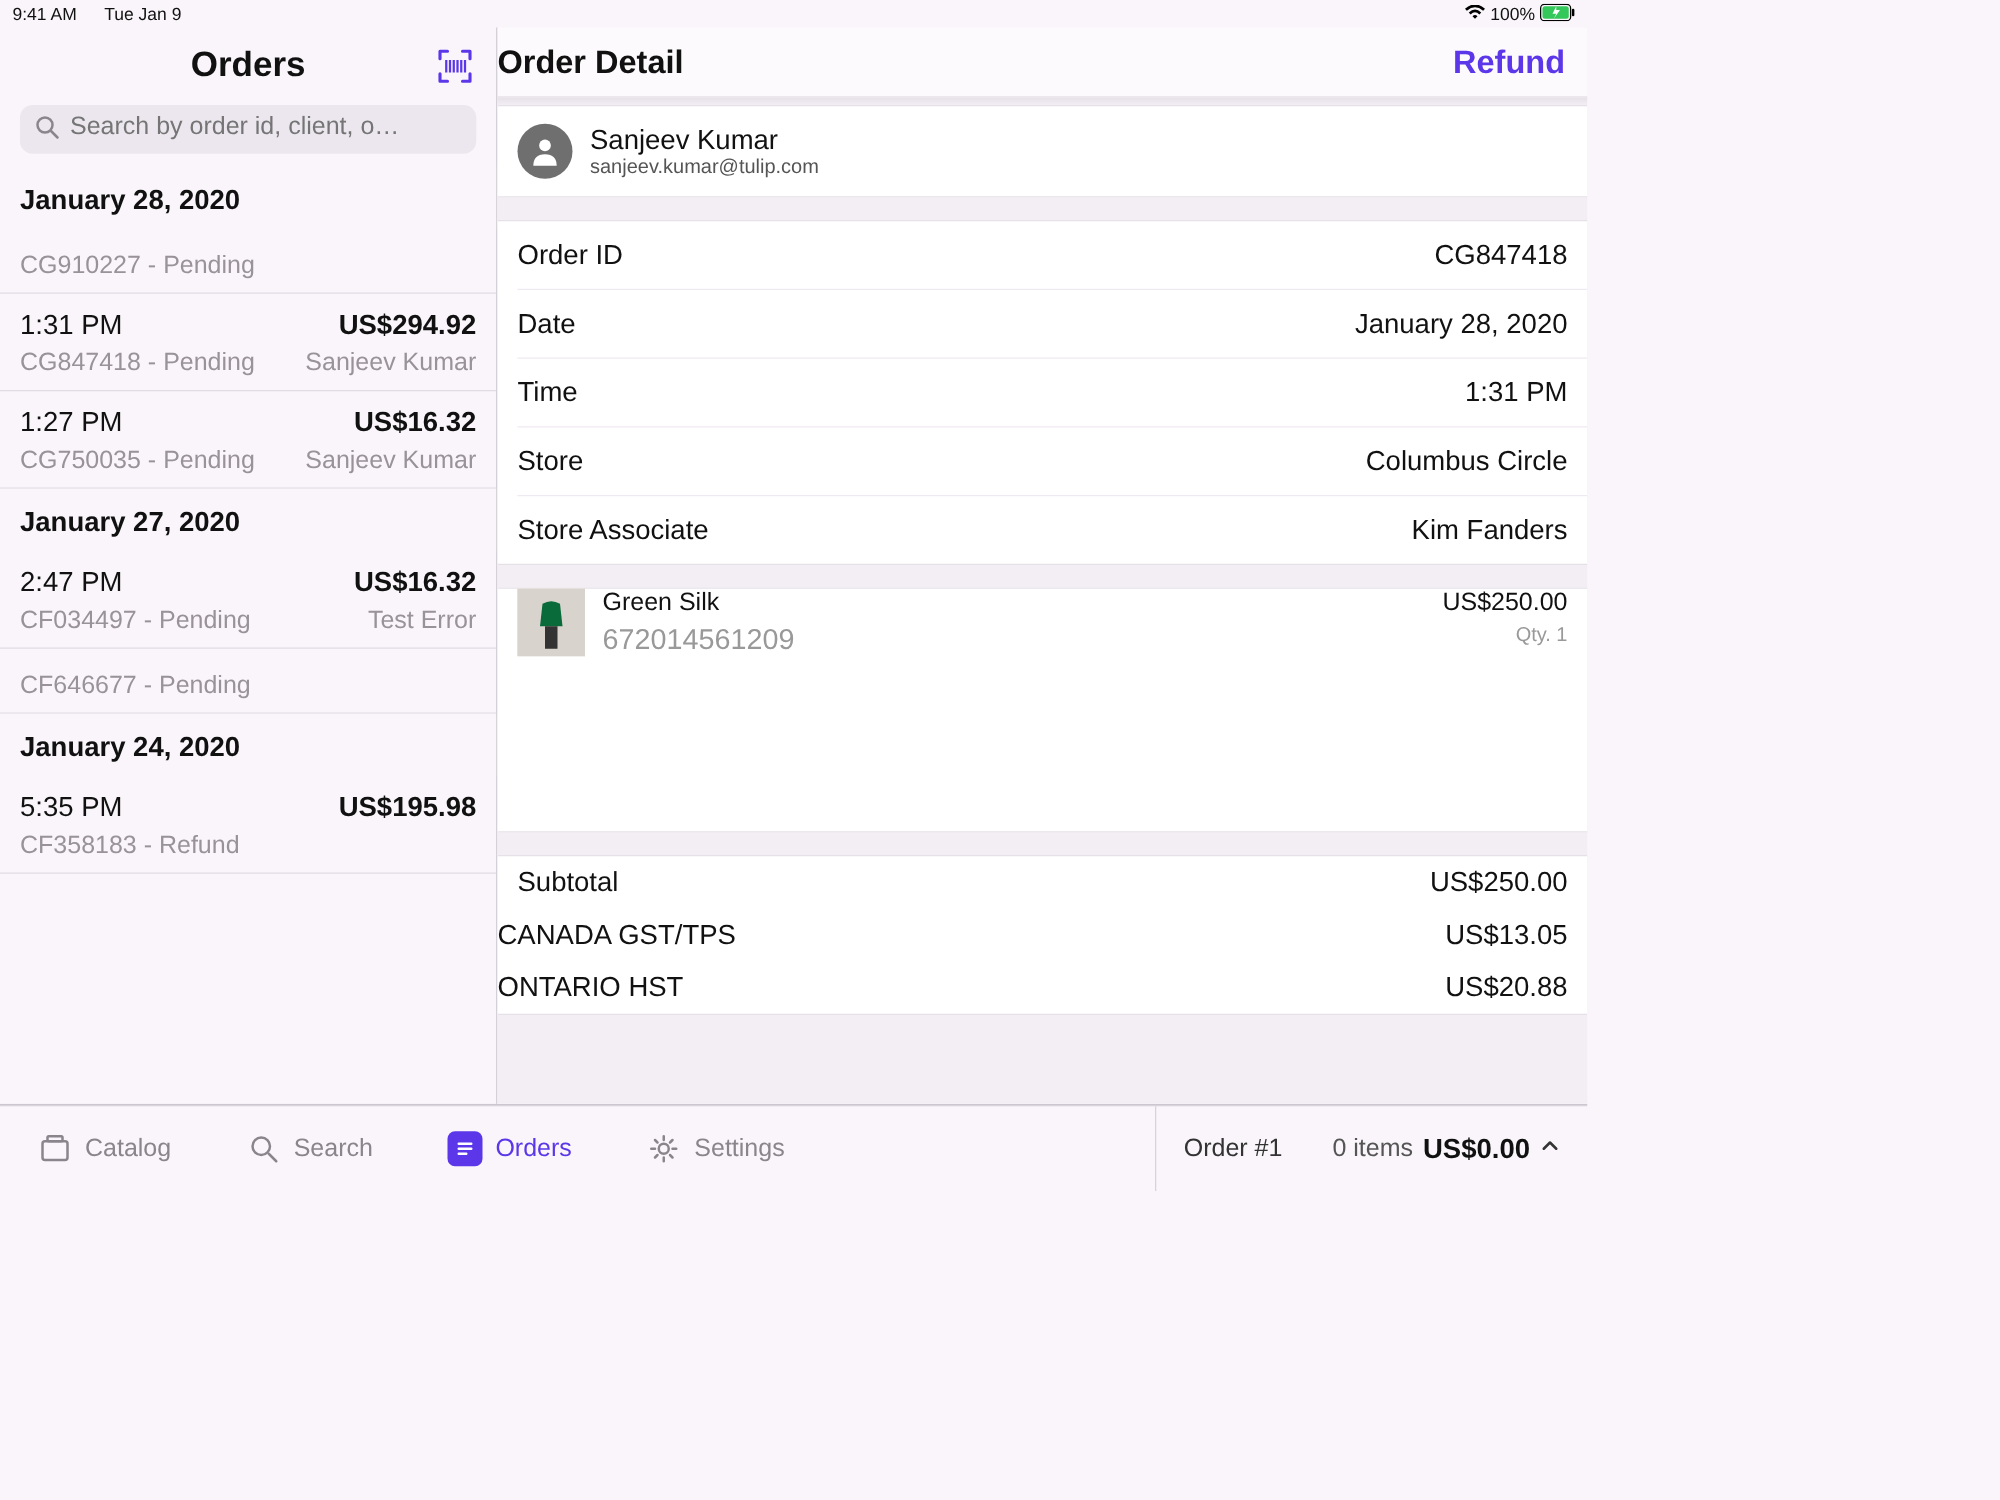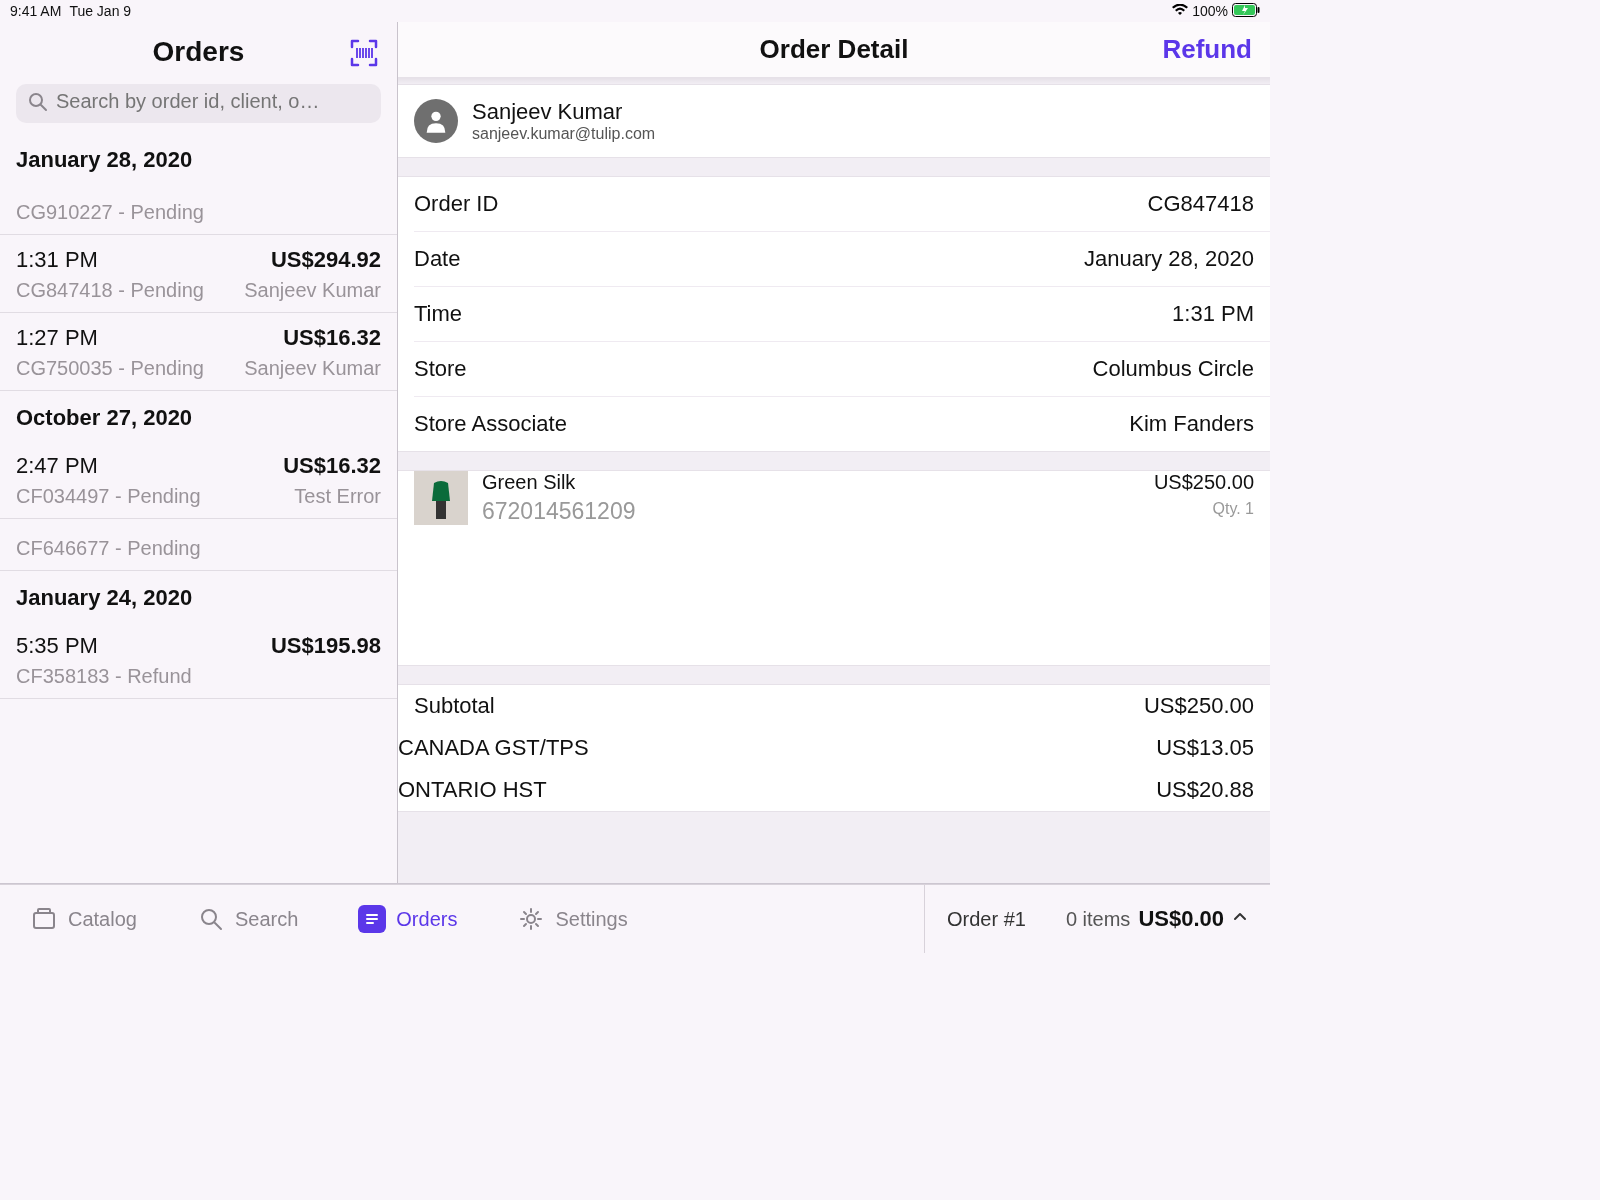--- a/index.html
+++ b/index.html
@@ -15,21 +15,21 @@
 
 
 .status-bar {
   height: 22px;
   display: flex;
   justify-content: space-between;
   align-items: center;
   padding: 0 10px;
   font-size: 14px;
 }
-.status-left { display: flex; gap: 8px; }
+.status-left { display: flex; gap: 22px; }
 .status-right { display: flex; align-items: center; gap: 4px; }
 
 
 .columns { display: flex; flex: 1; height: 862px; border-bottom: 1px solid #ccc6d0; }
 
 .sidebar {
   width: 398px;
   border-right: 1px solid #c9c3cc;
   display: flex; flex-direction: column;
   background: #f9f5fa;
@@ -86,21 +86,21 @@
 }
 
 
 .detail {
   flex:1;
   display:flex; flex-direction:column;
   background:#fcfafc;
 }
 .detail-header {
   height:56px;
-  display:flex; align-items:center; justify-content:center;
+  display:flex; align-items:center; 
   position:relative;
   border-bottom:1px solid #e6e1e8;
 }
 .detail-title { font-size:26px; font-weight:700; }
 .refund-btn {
   position:absolute; right:18px; top:12px;
   color:#5b37e9; font-size:26px; font-weight:600;
 }
 .detail-shadow {
   height:6px;
@@ -256,21 +256,21 @@
           <div class="order-row-top">
             <span>1:27 PM</span>
             <span class="amount">US$16.32</span>
           </div>
           <div class="order-row-bot">
             <span>CG750035 - Pending</span>
             <span>Sanjeev Kumar</span>
           </div>
         </div>
 
-        <div class="date-header">October 27, 2020</div>
+        <div class="date-header">January 27, 2020</div>
         <div class="order-row">
           <div class="order-row-top">
             <span>2:47 PM</span>
             <span class="amount">US$16.32</span>
           </div>
           <div class="order-row-bot">
             <span>CF034497 - Pending</span>
             <span>Test Error</span>
           </div>
         </div>

